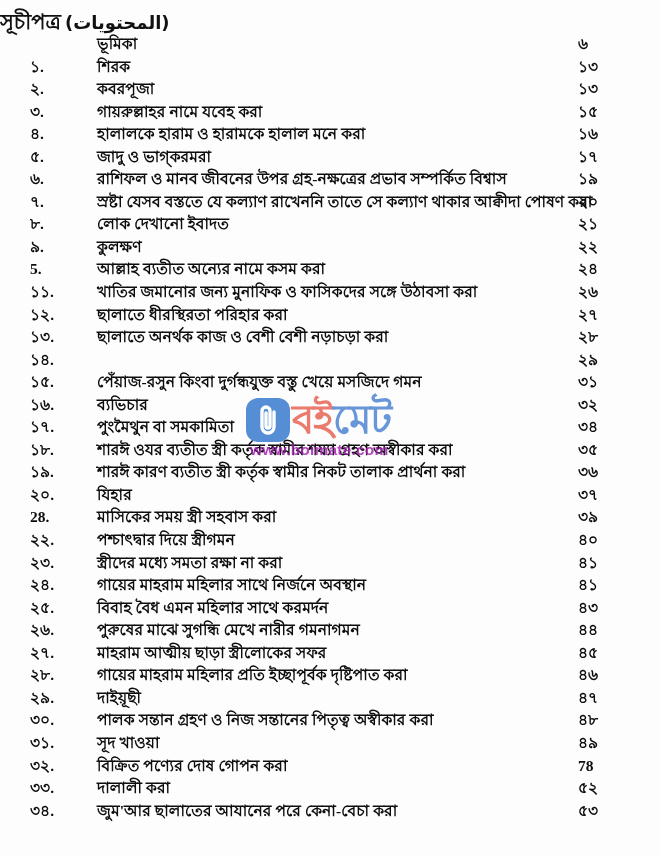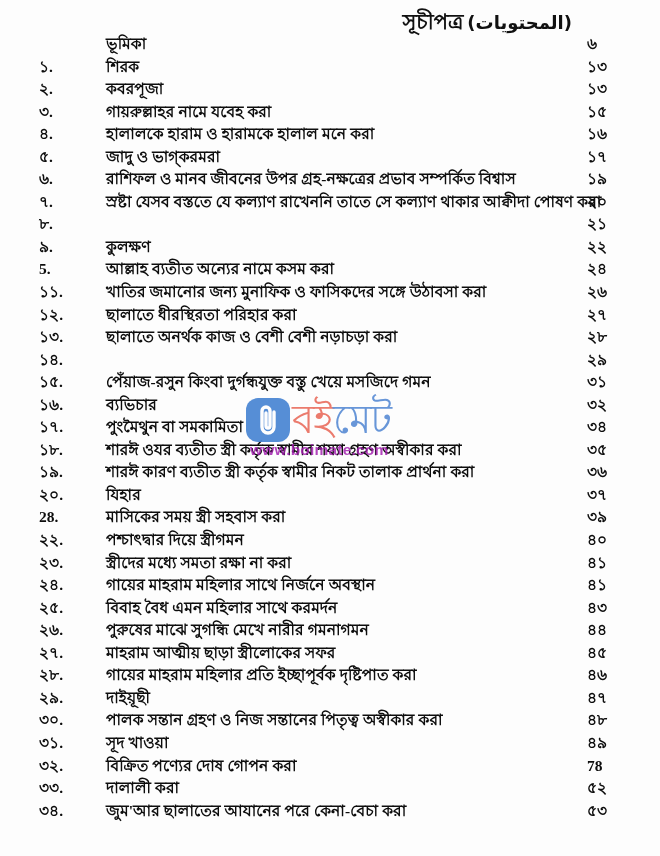--- a/index.html
+++ b/index.html
@@ -23,21 +23,21 @@
     box-sizing: border-box;
     background: #fdfdfd;
   }
 
   
   .title-row {
     position: absolute;
     top: 6px;
     left: 0;
     width: 572px;
-    text-align: right;
+    text-align: left;
     font-size: 21px;
     font-weight: 700;
     letter-spacing: 0px;
     color: #111;
     white-space: nowrap;
   }
   .title-bn {
     font-family: "Liberation Serif", "DejaVu Serif", serif;
     font-weight: 700;
   }
@@ -49,21 +49,20 @@
     unicode-bidi: isolate;
     margin-left: 4px;
   }
 
   
   .toc {
     position: absolute;
     top: 33px;
     left: 0;
     width: 548px;
-    padding-left: 9px;
   }
   .toc-row {
     position: relative;
     height: 22.55px;
     line-height: 22.55px;
     white-space: nowrap;
   }
   .sl {
     position: absolute;
     left: 30px;
@@ -116,21 +115,21 @@
     border-radius: 12px;
     background: #4a86d4;
     position: relative;
     flex: none;
     margin-right: 2px;
   }
   .wm-clip svg { position: absolute; left: 7px; top: 5px; }
   .wm-text {
     font-family: "Liberation Serif", "DejaVu Serif", serif;
     font-size: 40px;
-    font-weight: 400;
+    font-weight: 700;
     line-height: 44px;
     letter-spacing: -1px;
     white-space: nowrap;
   }
   .wm-text .w-red { color: #ea7263; }
   .wm-text .w-blue { color: #5d8fd6; }
   .wm-url {
     position: absolute;
     left: 4px;
     top: 45px;
@@ -188,20 +187,21 @@
         <span class="ttl">রাশিফল ও মানব জীবনের উপর গ্রহ-নক্ষত্রের প্রভাব সম্পর্কিত বিশ্বাস</span>
         <span class="pg">১৯</span>
       </div>
       <div class="toc-row">
         <span class="sl">৭.</span>
         <span class="ttl">স্রষ্টা যেসব বস্ততে যে কল্যাণ রাখেননি তাতে সে কল্যাণ থাকার আক্বীদা পোষণ করা</span>
         <span class="pg">২০</span>
       </div>
       <div class="toc-row">
         <span class="sl">৮.</span>
+        <span class="ttl">লোক দেখানো ইবাদত</span>
         <span class="pg">২১</span>
       </div>
       <div class="toc-row">
         <span class="sl">৯.</span>
         <span class="ttl">কুলক্ষণ</span>
         <span class="pg">২২</span>
       </div>
       <div class="toc-row">
         <span class="sl">5.</span>
         <span class="ttl">আল্লাহ ব্যতীত অন্যের নামে কসম করা</span>

